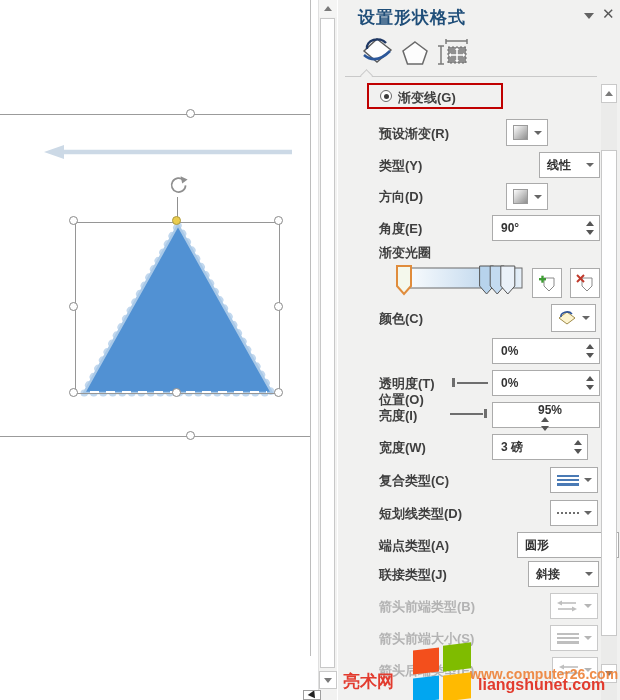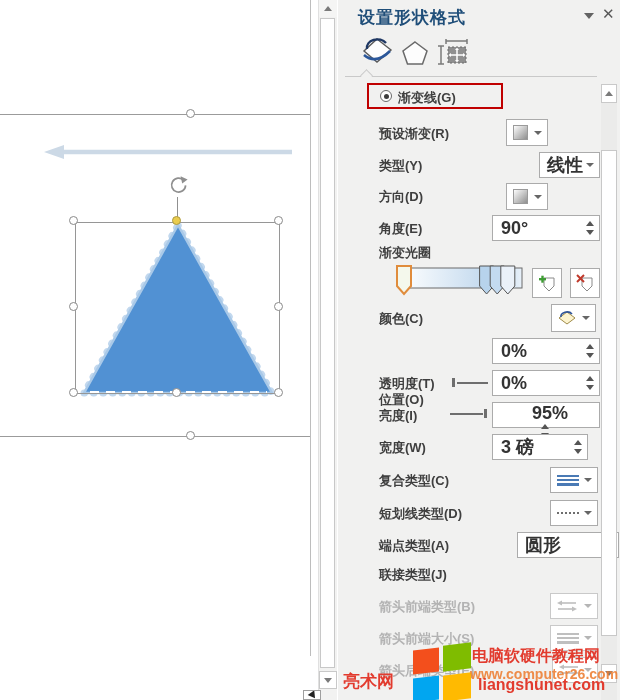--- a/index.html
+++ b/index.html
@@ -26,21 +26,21 @@
   #pane-title { position:absolute; left:20px; top:6px; font-size:17px; color:#1f4e79; letter-spacing:1px; }
   #pane-collapse { position:absolute; left:246px; top:13px; width:0; height:0; border-left:5px solid transparent; border-right:5px solid transparent; border-top:6px solid #636363; }
   #pane-close { position:absolute; left:264px; top:5px; font-size:15px; color:#585858; }
   .divider { position:absolute; left:7px; top:76px; width:252px; height:1px; background:#c9c9c9; }
   .notch { position:absolute; left:24px; top:71px; width:9px; height:9px; background:#f1f1f0; border-top:1px solid #c9c9c9; border-left:1px solid #c9c9c9; transform:rotate(45deg); }
   .redbox { position:absolute; left:29px; top:83px; width:136px; height:26px; border:2px solid #c00000; }
   .radio-outer { position:absolute; left:42px; top:90px; width:12px; height:12px; border:1px solid #6a6a6a; border-radius:50%; background:#fff; }
   .radio-dot { position:absolute; left:3px; top:3px; width:5px; height:5px; border-radius:50%; background:#3d3d3d; }
   .lbl { position:absolute; left:41px; font-size:13px; color:#3f3f3f; white-space:nowrap; }
   .lbl.dim { color:#b3b3b3; }
-  .ctl { position:absolute; background:#fff; border:1px solid #ababab; display:flex; align-items:center; font-size:18px; color:#333; }
+  .ctl { position:absolute; background:#fff; border:1px solid #ababab; display:flex; align-items:center; font-size:12px; color:#333; }
   .ctl .caret { margin-left:auto; margin-right:5px; width:0; height:0; border-left:4px solid transparent; border-right:4px solid transparent; border-top:4px solid #666; }
   .ctl.dim { border-color:#c9c9c9; }
   .ctl.dim .caret { border-top-color:#b5b5b5; }
   .combo-txt { padding-left:7px; }
   .spin-val { padding-left:8px; flex:1; }
   .spin-btns { width:15px; display:flex; flex-direction:column; align-items:center; gap:4px; margin-right:2px; }
   .tri-up { width:0; height:0; border-left:4px solid transparent; border-right:4px solid transparent; border-bottom:5px solid #555; }
   .tri-dn { width:0; height:0; border-left:4px solid transparent; border-right:4px solid transparent; border-top:5px solid #555; }
   .swatch { width:15px; height:15px; margin-left:6px; border:1px solid #9a9a9a; background:linear-gradient(135deg,#fdfdfd,#8f8f8f); }
   .mini-track { position:absolute; height:2px; background:#6e6e6e; }
@@ -274,20 +274,24 @@
     <span class="caret"></span>
   </div>
 
   <div class="lbl" style="top:537px;">端点类型(A)</div>
   <div class="ctl" style="left:179px;top:532px;width:102px;height:26px;">
     <span class="combo-txt">圆形</span>
       <span class="caret"></span>
   </div>
 
   <div class="lbl" style="top:566px;">联接类型(J)</div>
+  <div class="ctl" style="left:190px;top:561px;width:71px;height:26px;">
+    <span class="combo-txt">斜接</span>
+      <span class="caret"></span>
+  </div>
 
   <div class="lbl dim" style="top:598px;">箭头前端类型(B)</div>
   <div class="ctl dim" style="left:212px;top:593px;width:48px;height:26px;">
     <svg width="22" height="14" style="margin-left:5px;">
       <line x1="4" y1="4" x2="20" y2="4" stroke="#bfbfbf" stroke-width="1.6"></line>
         <polygon points="1,4 6,1.5 6,6.5" fill="#bfbfbf"></polygon>
       <line x1="2" y1="10" x2="18" y2="10" stroke="#bfbfbf" stroke-width="1.6"></line>
         <polygon points="21,10 16,7.5 16,12.5" fill="#bfbfbf"></polygon>
     </svg>
     <span class="caret"></span>
@@ -326,16 +330,15 @@
 </div>
 
 <div id="watermark">
   <div class="wm-red" style="left:343px;top:670px;font-size:17px;">亮术网</div>
   <div class="mslogo">
     <div style="left:0;top:5px;width:26px;height:24px;background:#F34F1C;"></div>
     <div style="left:30px;top:0;width:28px;height:26px;background:#7FBC00;"></div>
     <div style="left:0;top:33px;width:26px;height:24px;background:#01A6F0;"></div>
     <div style="left:30px;top:30px;width:28px;height:26px;background:#FFBA01;"></div>
   </div>
-  <div class="wm-red" style="left:472px;top:646px;font-size:16px;">电脑软硬件教程网</div>
   <div class="wm-orange" style="left:470px;top:666px;">www.computer26.com</div>
   <div class="wm-red" style="left:478px;top:676px;font-size:16px;">liangshunet.com</div>
 </div>
 
 </body></html>

